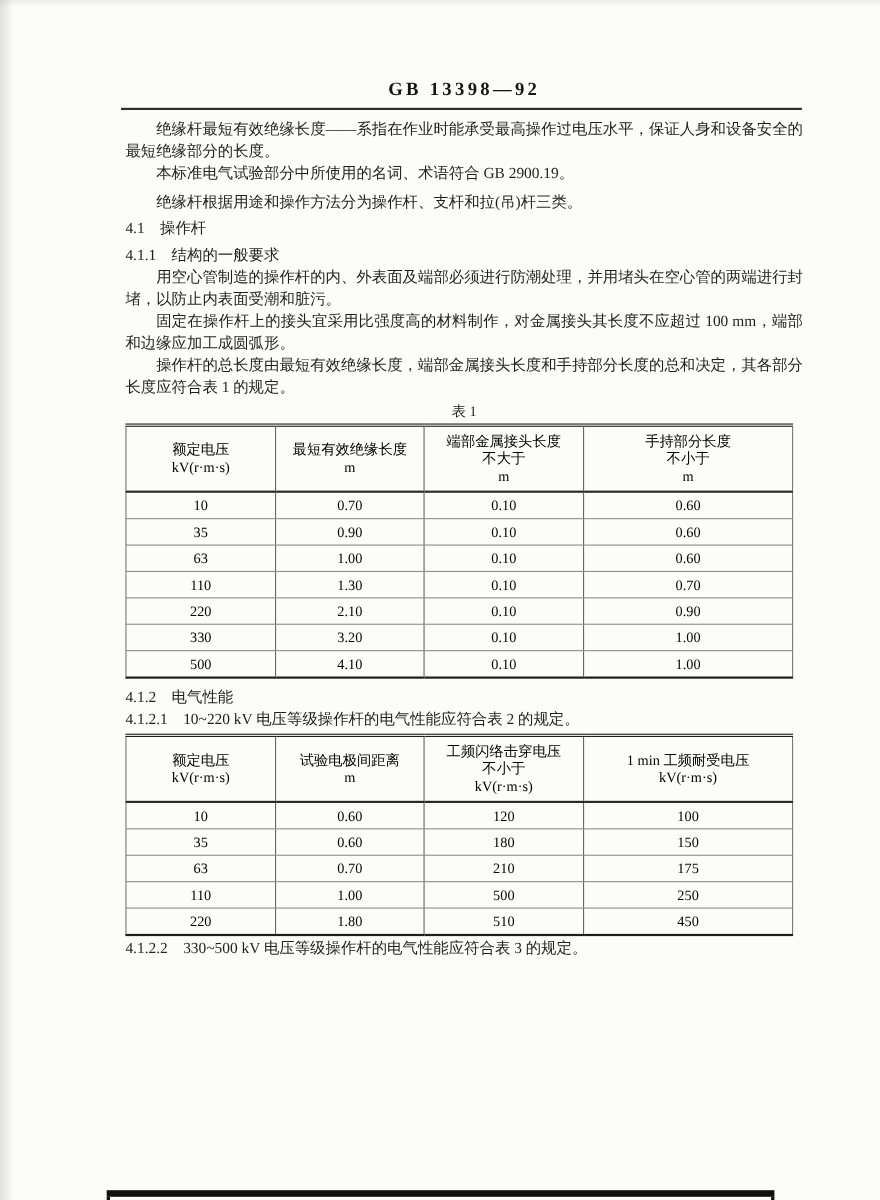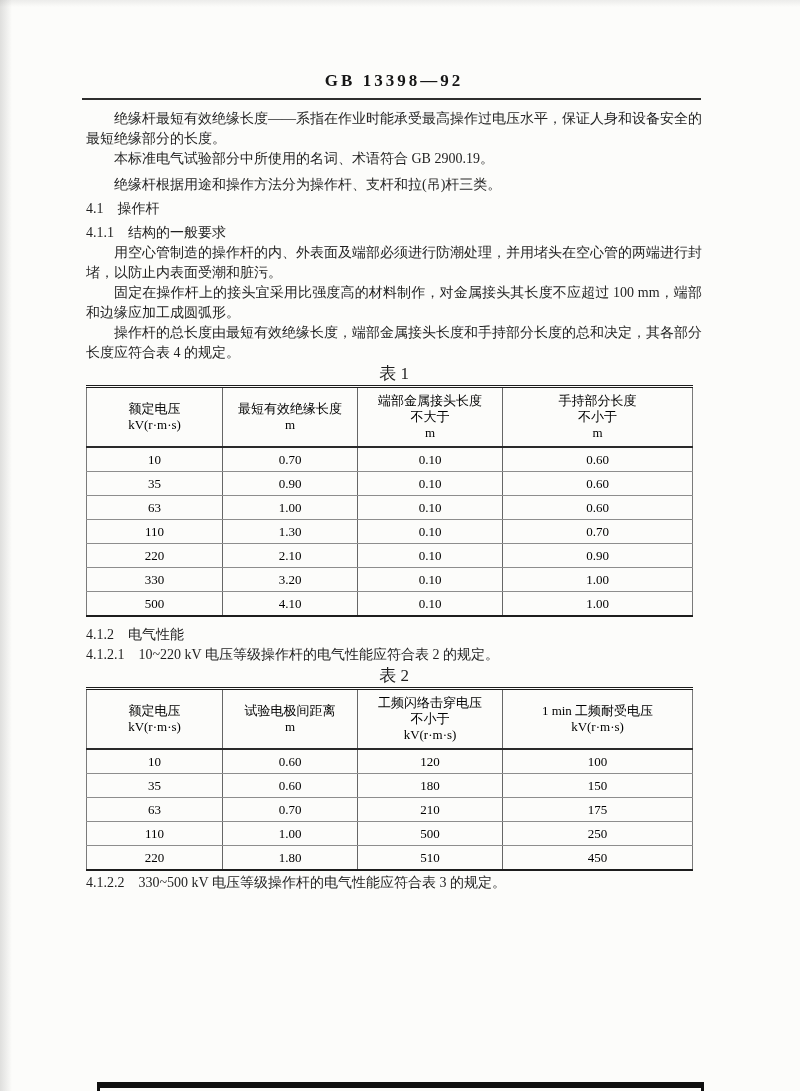--- a/index.html
+++ b/index.html
@@ -10,39 +10,39 @@
     overflow:hidden;
     font-family:"Liberation Serif","DejaVu Serif",serif;
     color:#1f1f1f;
   }
   
   .edge-left{position:absolute;left:0;top:0;width:12px;height:100%;
     background:linear-gradient(to right,rgba(90,90,90,0.18),rgba(0,0,0,0));}
   .edge-top{position:absolute;left:0;top:0;width:100%;height:7px;
     background:linear-gradient(to bottom,rgba(120,120,120,0.12),rgba(0,0,0,0));}
   .content{
-    position:absolute;left:86px;top:70px;width:616px;
+    position:absolute;left:114px;top:70px;width:616px;
     font-size:14px;line-height:20px;
   }
   .doc-title{
     text-align:center;font-weight:bold;font-size:17px;line-height:22px;
     letter-spacing:3px;margin:0 0 6px 0;color:#161616;
   }
   .header-rule{
     border:none;border-top:2px solid #2e2e2e;
     margin:0 0 9px -4px;width:619px;
   }
   p{margin:0;text-align:justify;text-indent:2em;}
   .no-indent{text-indent:0;}
   .h-main{margin:10px 0 6px 0;font-weight:bold;font-size:15px;text-indent:0;}
   .h-sub{margin:4px 0 0 0;font-weight:normal;text-indent:0;}
   .mt4{margin-top:4px;}
   .mt6{margin-top:6px;}
   .tbl-caption{
-    text-align:center;text-indent:0;font-size:17px;
+    text-align:center;text-indent:0;font-size:13px;
     margin-top:2px;line-height:18px;
   }
   table.gb{
     width:606px;border-collapse:collapse;table-layout:fixed;
     margin-top:2px;font-size:13px;text-align:center;color:#000000;
   }
   table.gb col.c1{width:136px;}
   table.gb col.c2{width:135px;}
   table.gb col.c3{width:145px;}
   table.gb col.c4{width:190px;}
@@ -80,21 +80,21 @@
     <p>绝缘杆最短有效绝缘长度——系指在作业时能承受最高操作过电压水平，保证人身和设备安全的最短绝缘部分的长度。</p>
     <p>本标准电气试验部分中所使用的名词、术语符合 GB 2900.19。</p>
 
     <p class="mt6">绝缘杆根据用途和操作方法分为操作杆、支杆和拉(吊)杆三类。</p>
 
     <p class="h-sub">4.1　操作杆</p>
     <p class="h-sub">4.1.1　结构的一般要求</p>
 
     <p>用空心管制造的操作杆的内、外表面及端部必须进行防潮处理，并用堵头在空心管的两端进行封堵，以防止内表面受潮和脏污。</p>
     <p>固定在操作杆上的接头宜采用比强度高的材料制作，对金属接头其长度不应超过 100 mm，端部和边缘应加工成圆弧形。</p>
-    <p>操作杆的总长度由最短有效绝缘长度，端部金属接头长度和手持部分长度的总和决定，其各部分长度应符合表 4 的规定。</p>
+    <p>操作杆的总长度由最短有效绝缘长度，端部金属接头长度和手持部分长度的总和决定，其各部分长度应符合表 1 的规定。</p>
 
     <p class="tbl-caption">表 1</p>
     <table class="gb">
       <colgroup>
           <col class="c1">
           <col class="c2">
           <col class="c3">
           <col class="c4">
         </colgroup>
       <thead>
@@ -147,21 +147,20 @@
             <td>4.10</td>
             <td>0.10</td>
             <td>1.00</td>
           </tr>
         </tbody>
     </table>
 
     <p class="h-sub" style="margin-top:8px">4.1.2　电气性能</p>
     <p class="no-indent">4.1.2.1　10~220 kV 电压等级操作杆的电气性能应符合表 2 的规定。</p>
 
-    <p class="tbl-caption">表 2</p>
     <table class="gb">
       <colgroup>
           <col class="c1">
           <col class="c2">
           <col class="c3">
           <col class="c4">
         </colgroup>
       <thead>
           <tr>
             <th>额定电压<br>kV(r·m·s)</th>

